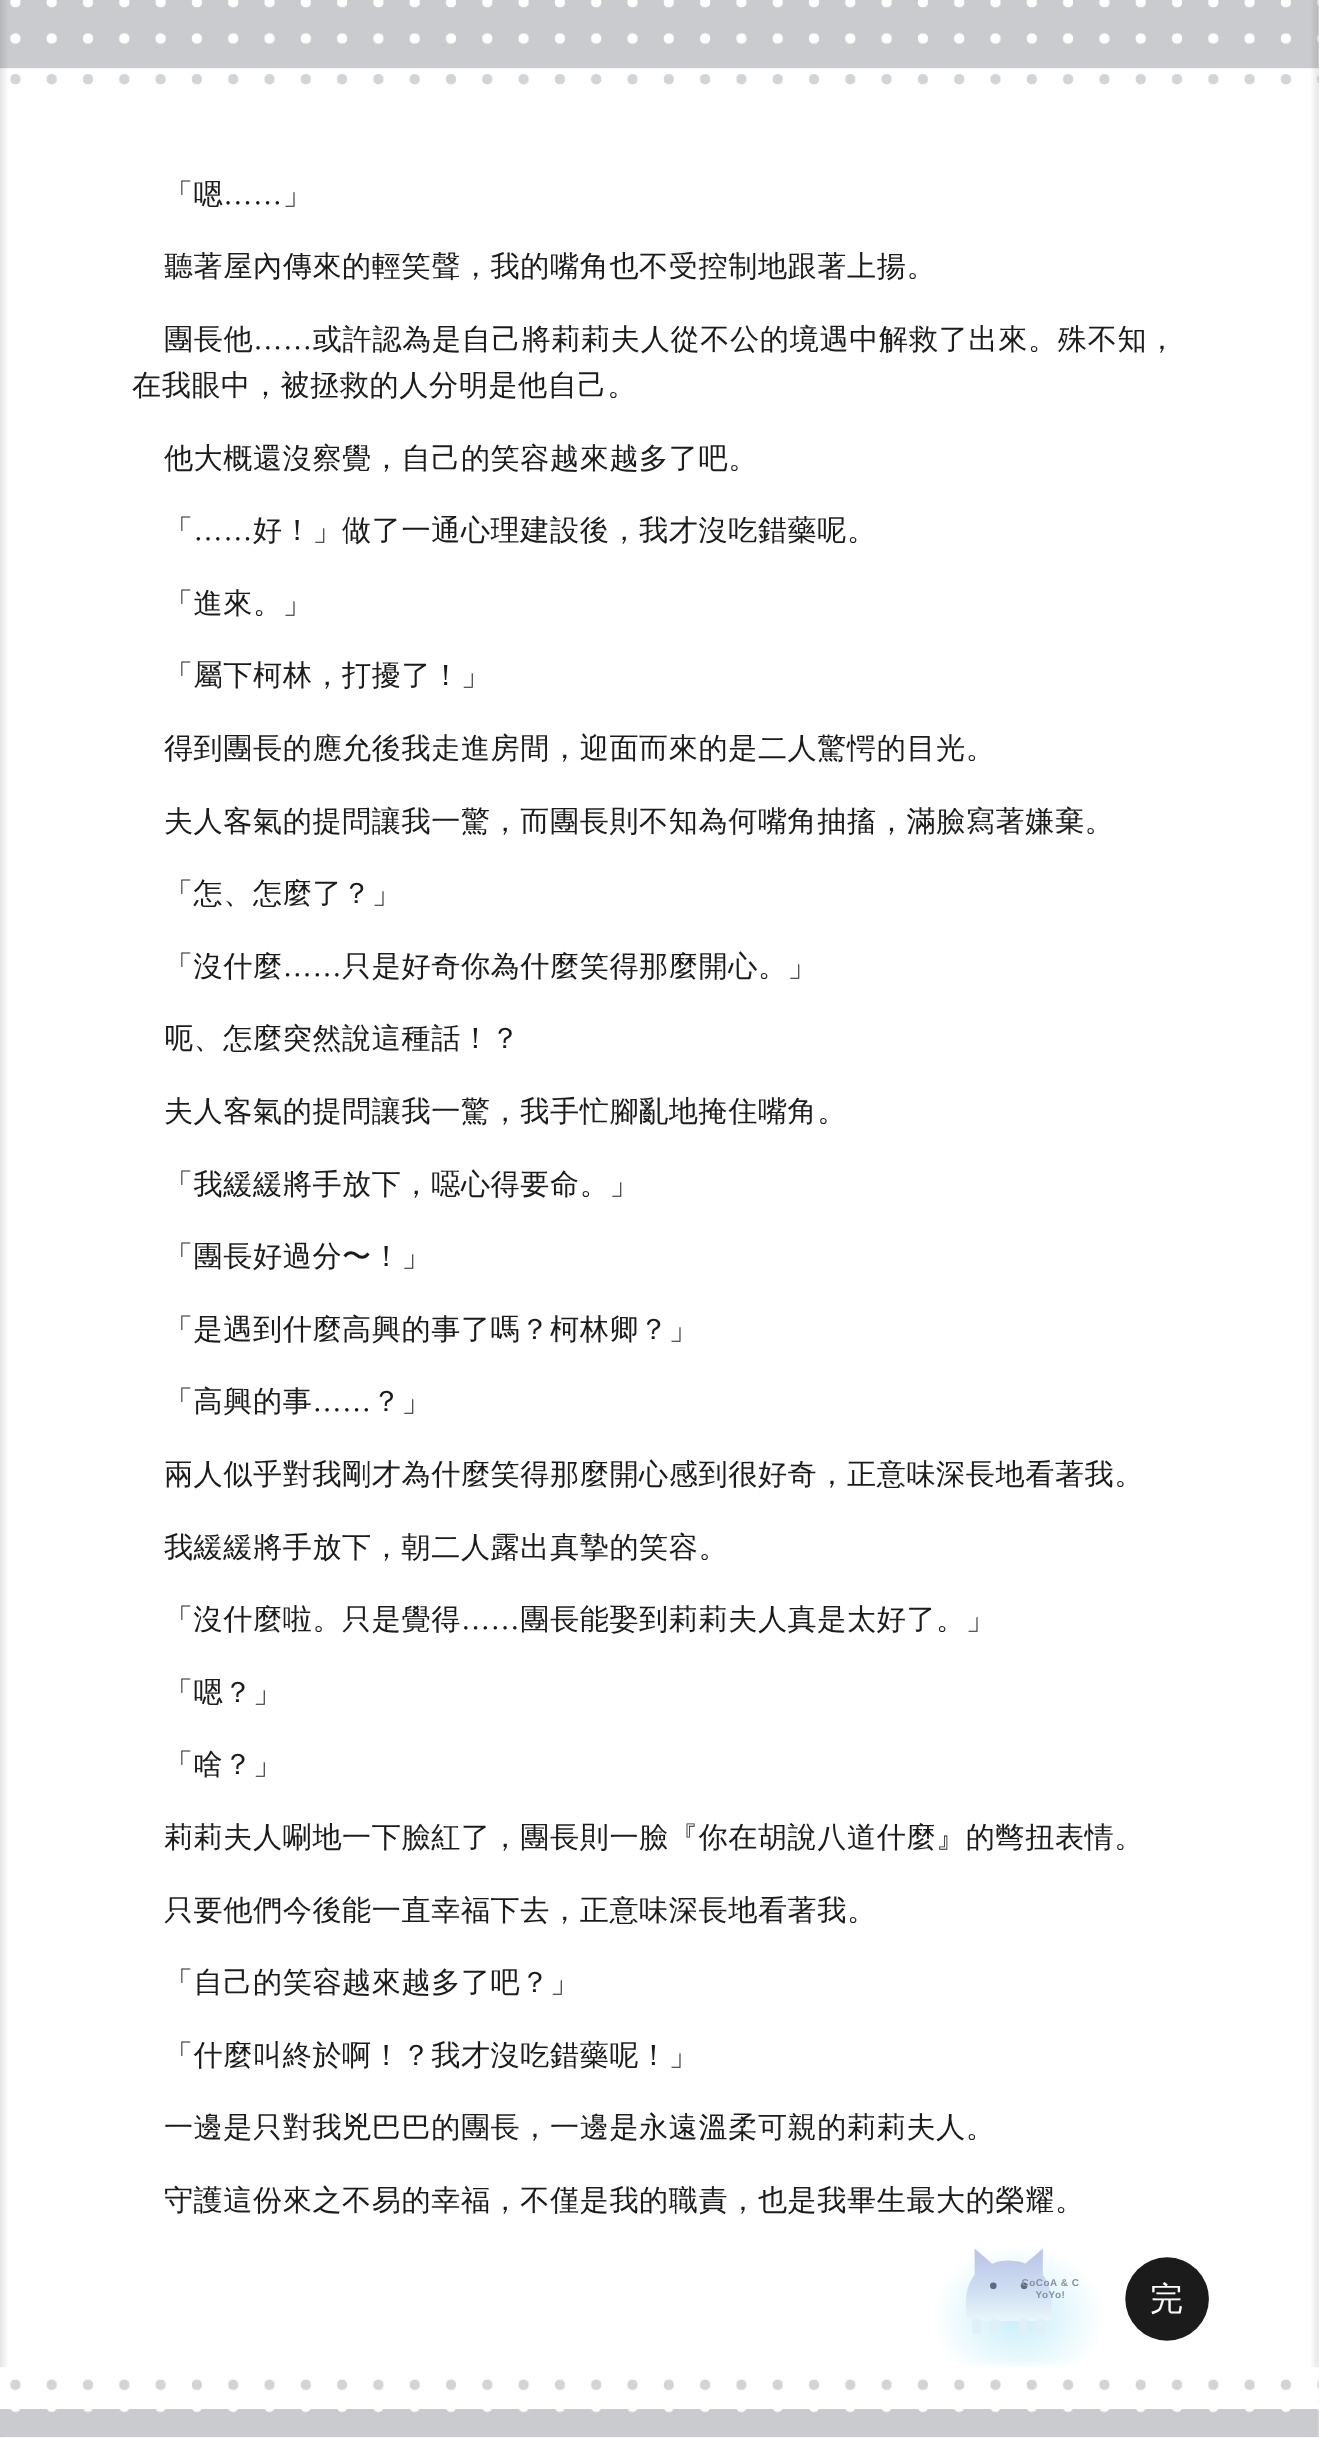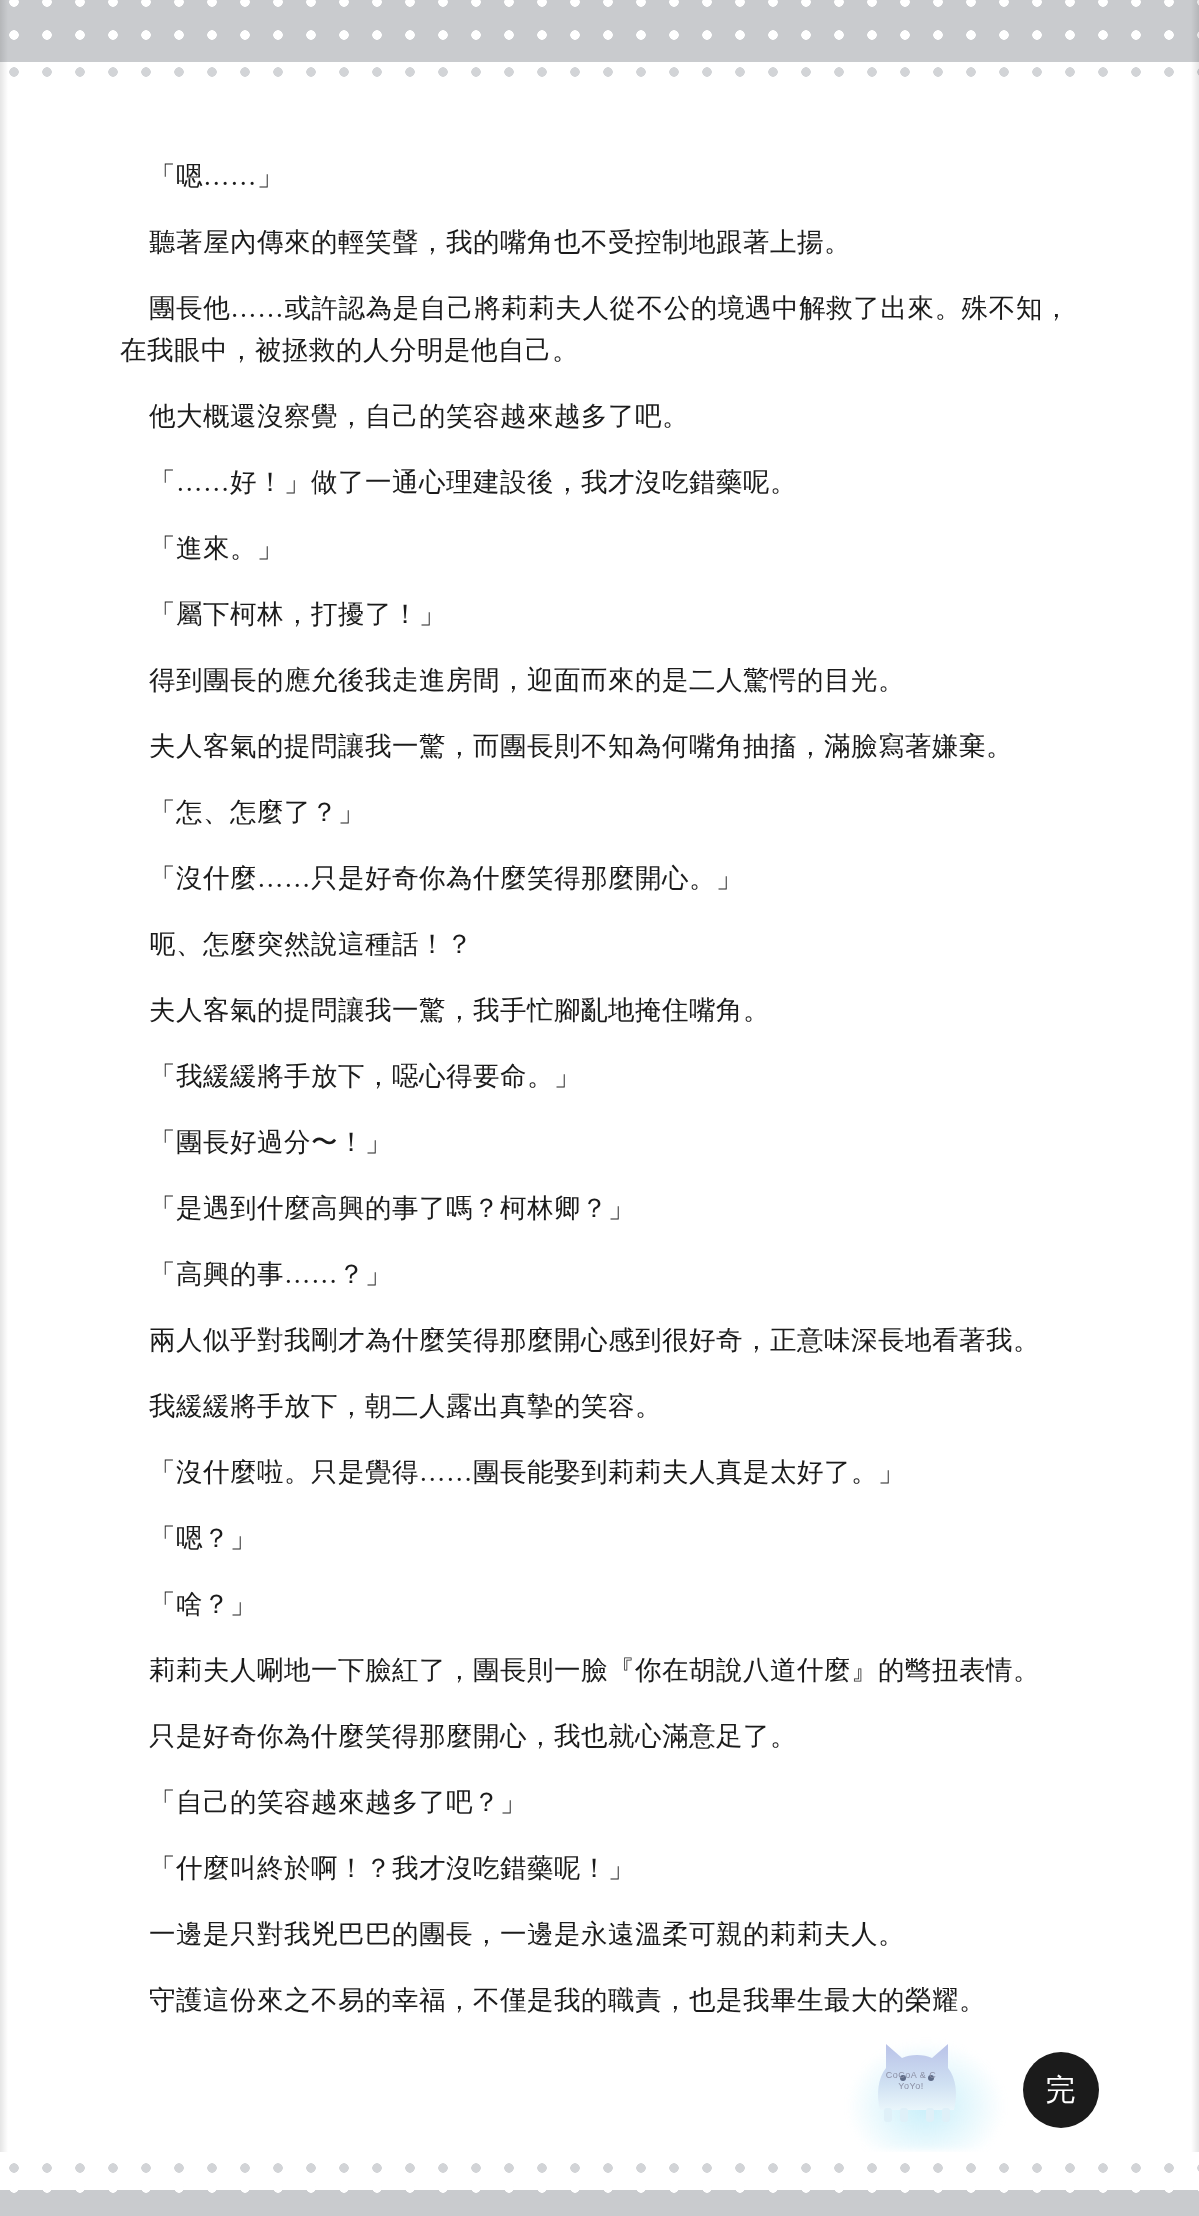--- a/index.html
+++ b/index.html
@@ -131,29 +131,30 @@
     position: absolute;
     left: 846px;
     top: 2040px;
     width: 160px;
     height: 110px;
     background: radial-gradient(ellipse at 50% 60%, rgba(155,225,245,0.55), rgba(155,225,245,0) 70%);
     filter: blur(3px);
   }
   .cat-label {
     position: absolute;
-    left: 881px;
+    left: 925px;
     top: 2070px;
     font-size: 9px;
     color: #8b8fa4;
     letter-spacing: 0.5px;
     font-family: "Liberation Sans", sans-serif;
     text-align: center;
     line-height: 11px;
     width: 60px;
+    font-weight: bold;
   }
 
   .end-badge {
     position: absolute;
     right: 100px;
     top: 2052px;
     width: 76px;
     height: 76px;
     border-radius: 50%;
     background: #1b1b1b;
@@ -194,21 +195,21 @@
     <p class="line indent">「我緩緩將手放下，噁心得要命。」</p>
     <p class="line indent">「團長好過分〜！」</p>
     <p class="line indent">「是遇到什麼高興的事了嗎？柯林卿？」</p>
     <p class="line indent">「高興的事……？」</p>
     <p class="line indent">兩人似乎對我剛才為什麼笑得那麼開心感到很好奇，正意味深長地看著我。</p>
     <p class="line indent">我緩緩將手放下，朝二人露出真摯的笑容。</p>
     <p class="line indent">「沒什麼啦。只是覺得……團長能娶到莉莉夫人真是太好了。」</p>
     <p class="line indent">「嗯？」</p>
     <p class="line indent">「啥？」</p>
     <p class="line indent">莉莉夫人唰地一下臉紅了，團長則一臉『你在胡說八道什麼』的彆扭表情。</p>
-    <p class="line indent">只是好奇你為什麼笑得那麼開心，我也就心滿意足了。</p>
+    <p class="line indent">只要他們今後能一直幸福下去，正意味深長地看著我。</p>
     <p class="line indent">「自己的笑容越來越多了吧？」</p>
     <p class="line indent">「什麼叫終於啊！？我才沒吃錯藥呢！」</p>
     <p class="line indent">一邊是只對我兇巴巴的團長，一邊是永遠溫柔可親的莉莉夫人。</p>
     <p class="line indent">守護這份來之不易的幸福，不僅是我的職責，也是我畢生最大的榮耀。</p>
   </div>
 
   <div class="cat-glow"></div>
 
   <svg class="cat" viewBox="0 0 110 96" xmlns="http://www.w3.org/2000/svg">
     <defs>

